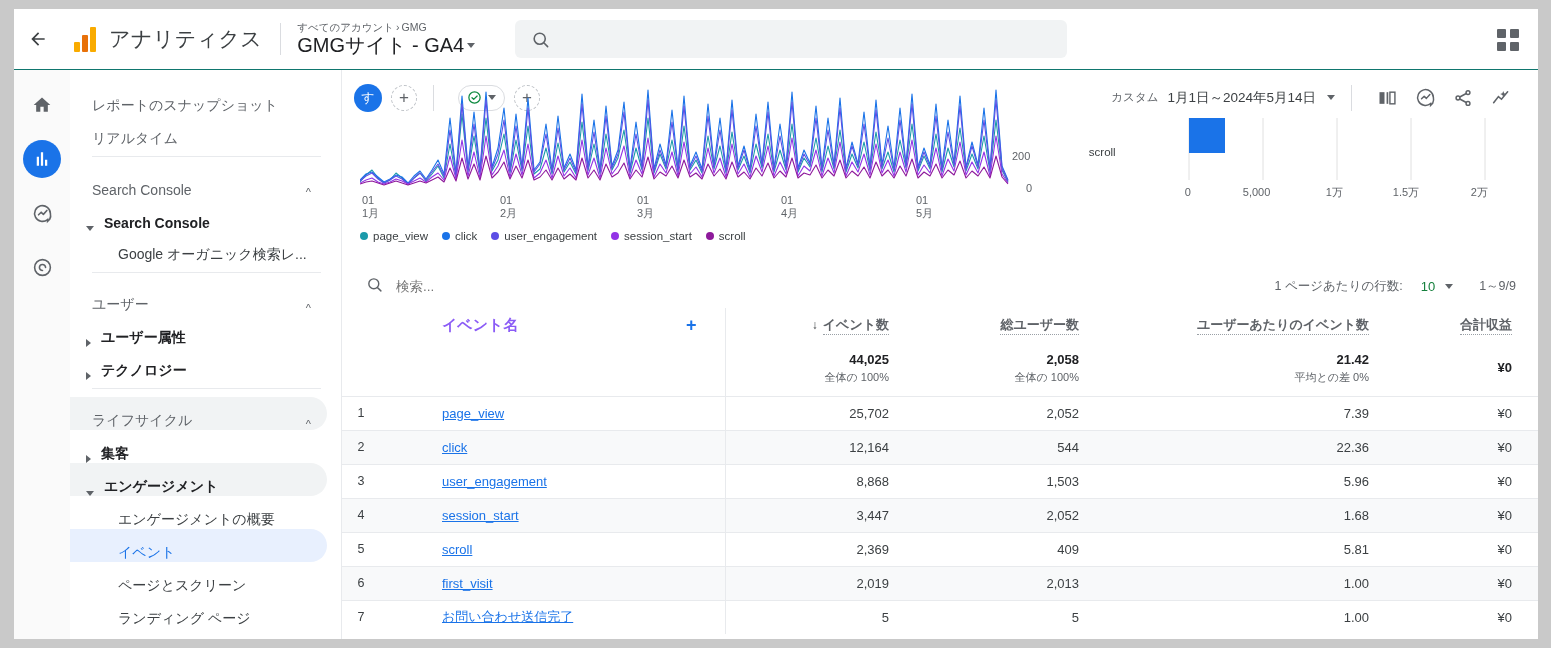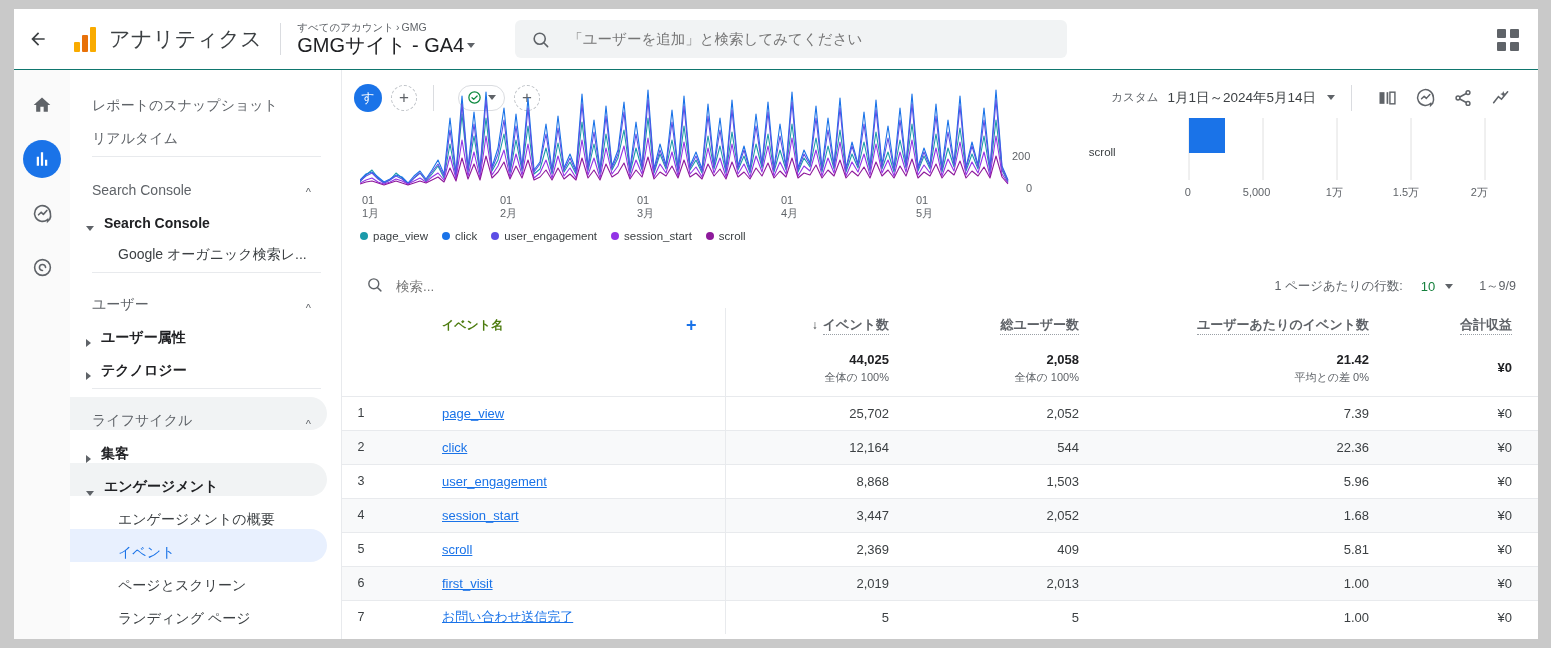--- a/index.html
+++ b/index.html
@@ -160,21 +160,21 @@
   table { width: 1196px; border-collapse: collapse; table-layout: fixed; }
   th, td { font-size: 13px; color:#3c4043; }
   .c-rank { width: 38px; }
   .c-name { width: 345px; }
   .c-ev   { width: 190px; }
   .c-usr  { width: 190px; }
   .c-per  { width: 290px; }
   .c-rev  { width: 143px; }
   thead th { padding: 0; height: 34px; vertical-align: middle; }
   .th-in { display:flex; align-items:center; }
-  .hd-dim { padding-left: 62px; color:#4d7c0f; font-size:12px; }
+  .hd-dim { padding-left: 62px; color:#8b5cf6; font-size:15px; }
   .plus-blue { margin-left:auto; margin-right: 28px; color:#1a73e8; font-size:18px; line-height:1; cursor:pointer; }
   .hd-metric {
     justify-content:flex-end; padding-right: 26px; color:#5f6368;
     border-bottom: 1px dotted #9aa0a6; cursor:pointer;
   }
   .metric-head-cell { padding-right: 0; }
   .sortarrow { margin-right:5px; font-size: 12px; color:#3c4043; }
   .vsep-col { border-left: 1px solid #e8eaed; }
   .sum-row td { height: 54px; vertical-align: middle; padding-right: 26px; text-align:right; }
   .sum-big { font-size: 13px; font-weight: bold; color:#202124; }
@@ -217,21 +217,20 @@
       </div>
     </div>
 
     <div class="search-wrap">
       <span class="sicon">
         <svg width="19" height="19" viewBox="0 0 24 24" fill="none" stroke="currentColor" stroke-width="2">
             <circle cx="11" cy="11" r="7"></circle>
             <path d="M16.5 16.5L21 21" stroke-linecap="round"></path>
           </svg>
       </span>
-      <input class="search-input-txt" value="" placeholder="「ユーザーを追加」と検索してみてください" style="">
     </div>
 
     <div class="apps-grid">
       <span></span>
         <span></span>
         <span></span>
         <span></span>
     </div>
   </div>
 

